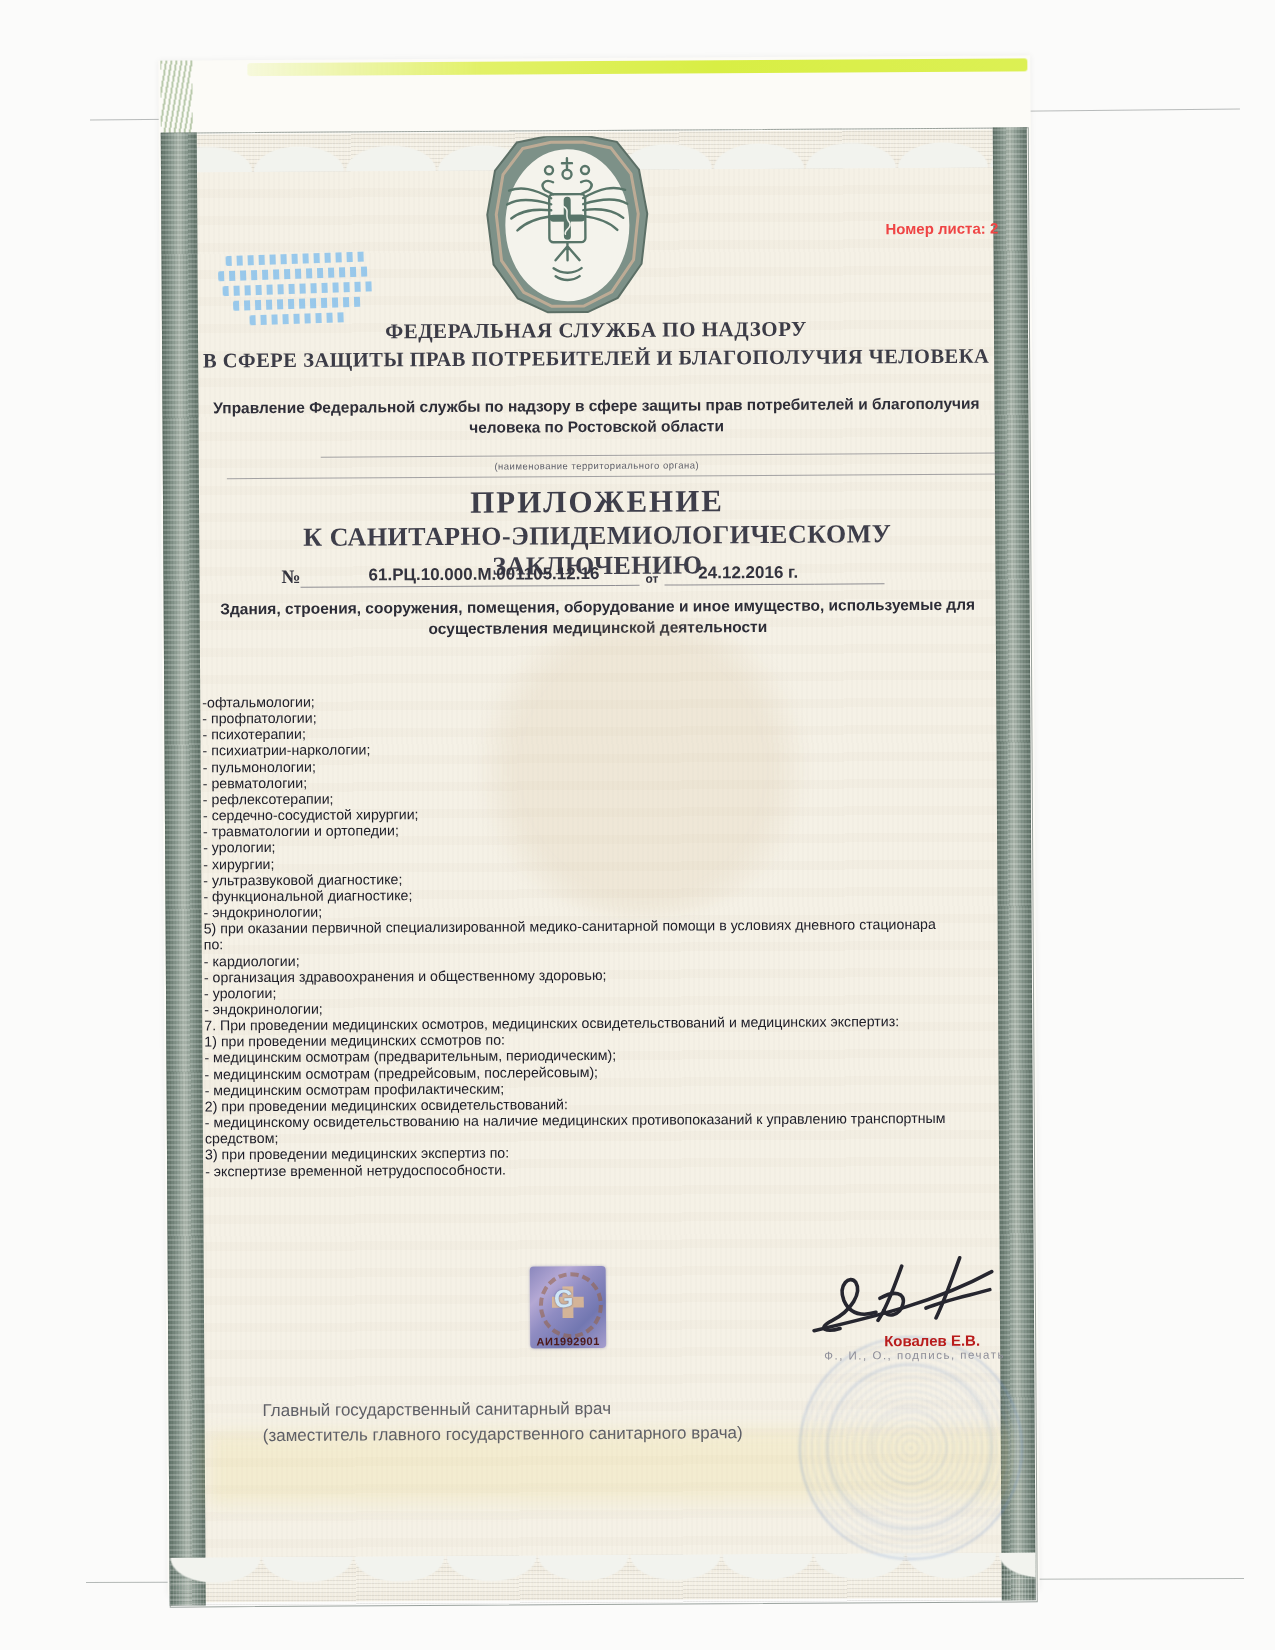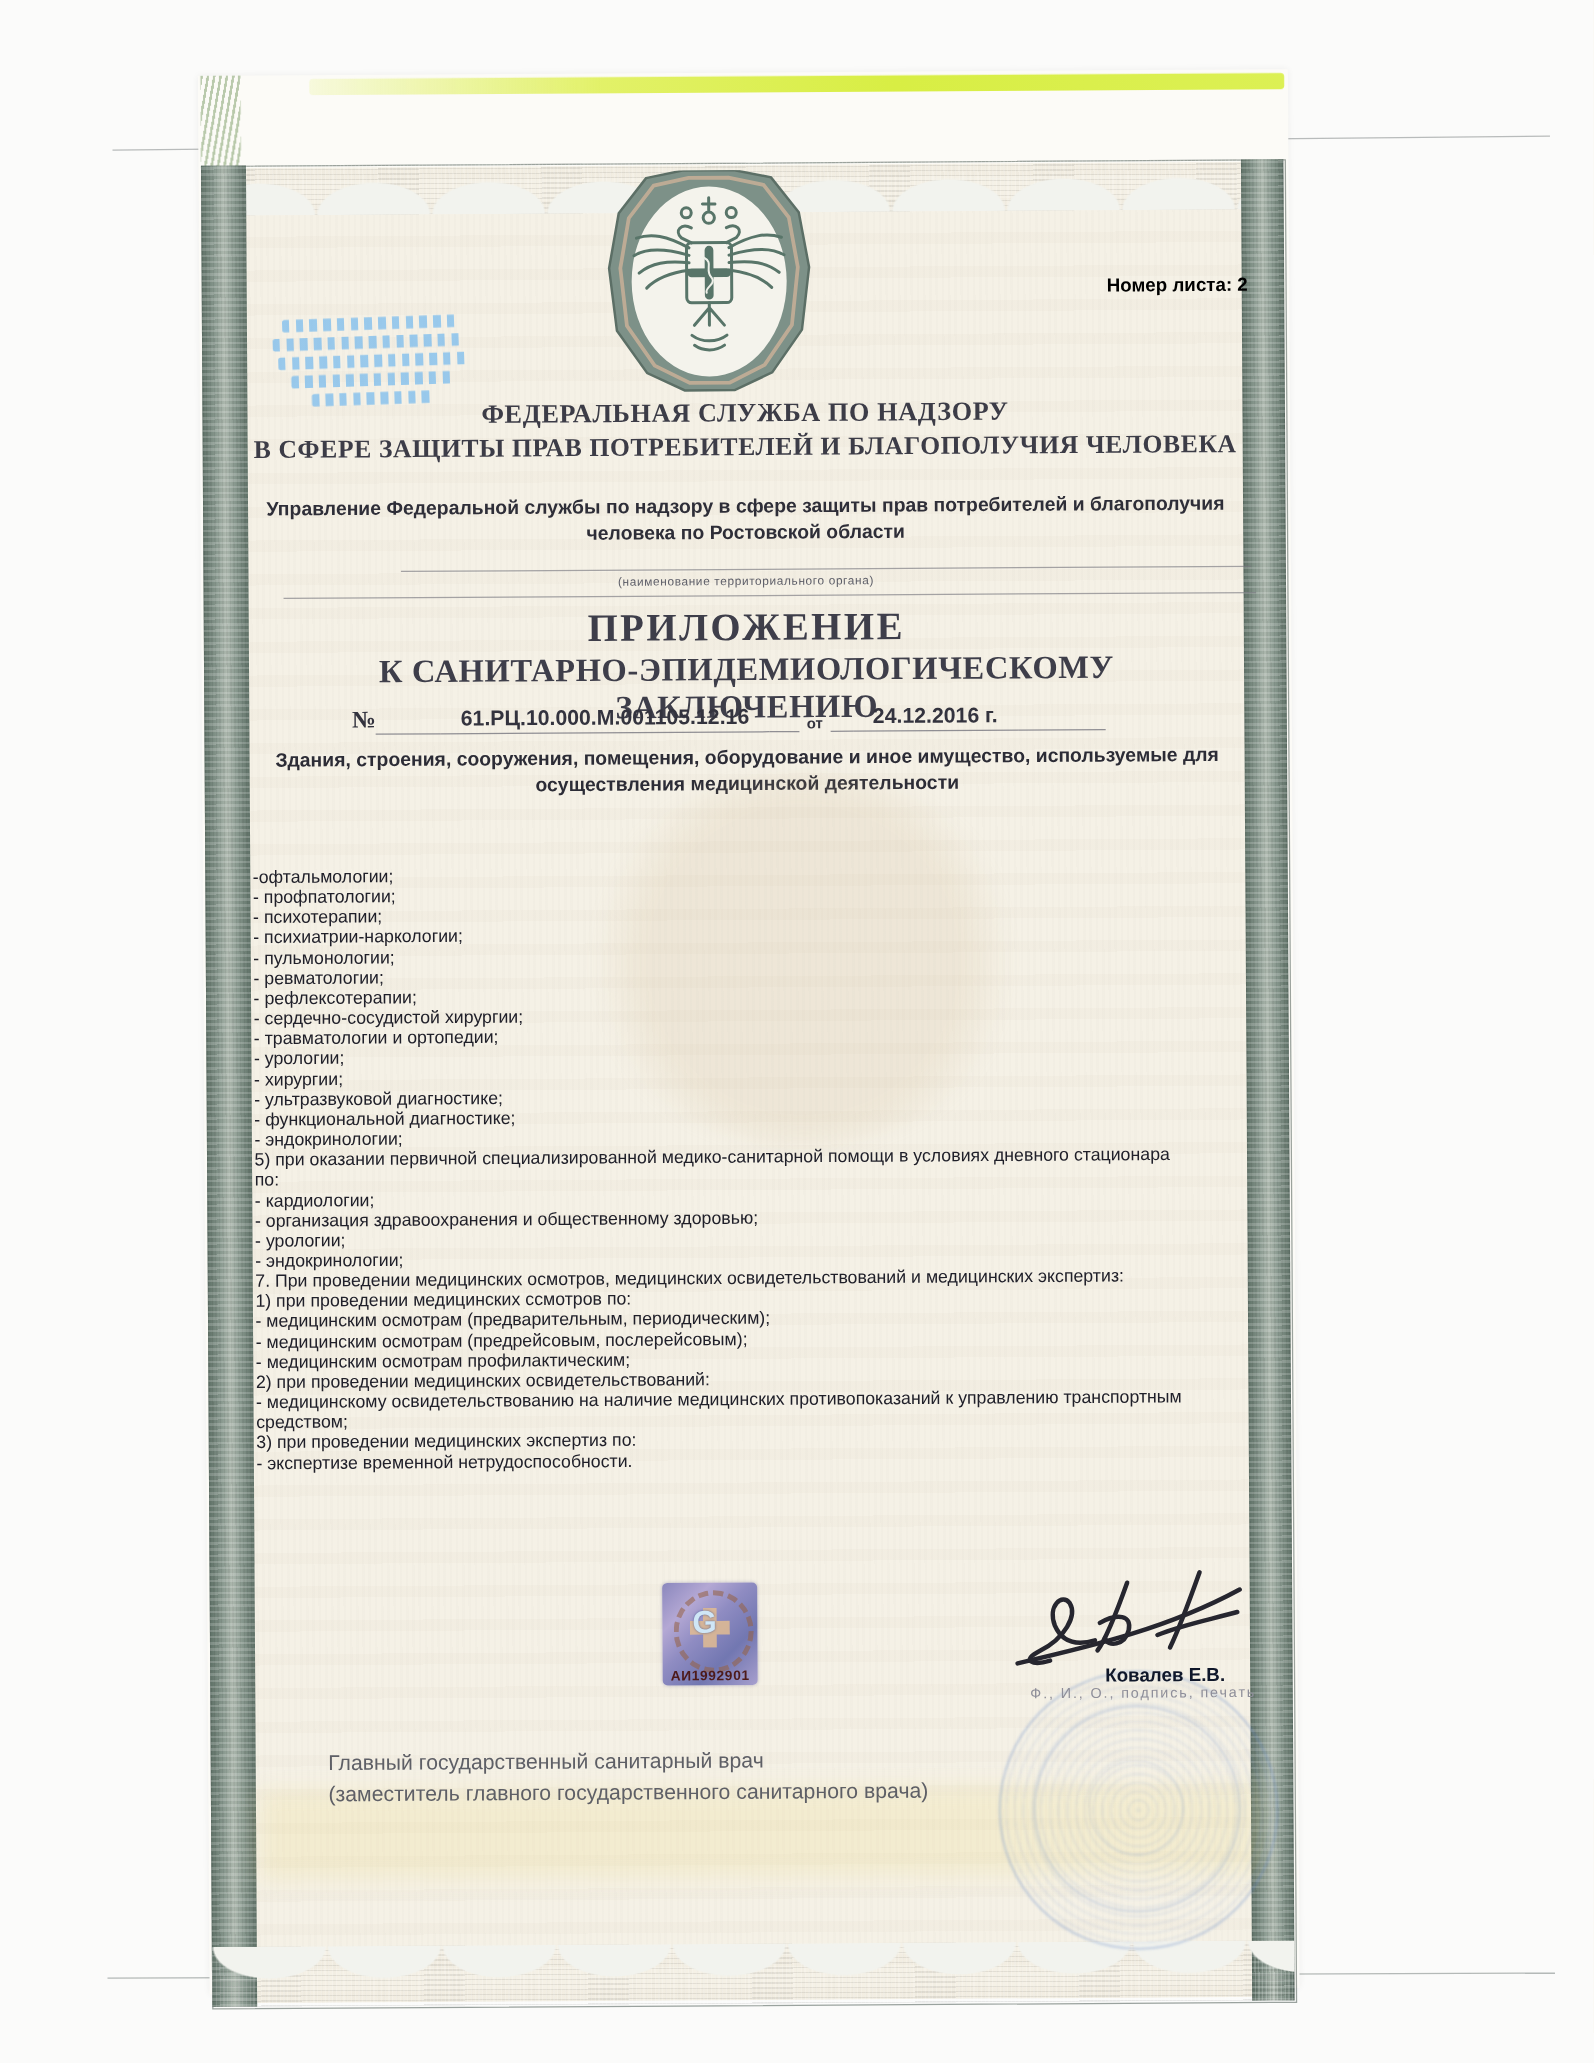--- a/index.html
+++ b/index.html
@@ -79,21 +79,21 @@
     text-shadow:0 0 2px rgba(60,80,140,.8);}
   .holo .serial{position:absolute;left:0;bottom:1px;width:100%;text-align:center;
     font-size:11px;font-weight:bold;color:#4d1a1a;letter-spacing:.5px;}
   .roundstamp{left:632px;top:1280px;width:220px;height:220px;border-radius:50%;
     border:2.5px solid rgba(100,135,200,.30);filter:blur(1px);
     background:repeating-radial-gradient(circle, rgba(100,135,200,.10) 0 2px, rgba(0,0,0,0) 2px 7px);}
   .roundstamp .r2{position:absolute;left:26px;top:26px;width:162px;height:162px;border-radius:50%;
     border:2px solid rgba(100,135,200,.22);}
   .roundstamp .r3{position:absolute;left:70px;top:70px;width:74px;height:74px;border-radius:50%;
     border:1.5px solid rgba(100,135,200,.20);}
-  .sig-name{left:718px;top:1276px;font-size:15px;font-weight:bold;color:#0f172a;}
+  .sig-name{left:718px;top:1276px;font-size:15px;font-weight:bold;color:#b91c1c;}
   .sig-caption{left:658px;top:1293px;font-size:11.5px;color:#8e8e99;letter-spacing:1.5px;}
   .post{left:96px;top:1338px;font-size:17px;line-height:25px;color:#5e5f66;}
   .tint-yellow{left:40px;top:1372px;width:800px;height:72px;background:rgba(236,216,120,.20);filter:blur(9px);}
   .sheet-edge{left:90px;top:114px;width:1150px;height:0;border-top:1px solid rgba(130,134,134,.55);
     transform:rotate(-0.55deg);}
   .sheet-edge-bottom{left:86px;top:1580px;width:1158px;height:0;border-top:1.3px solid rgba(150,156,154,.7);
     transform:rotate(-0.2deg);}
   .frame-outline{border:1.5px solid rgba(74,90,82,.55);}
 </style>
 </head>
@@ -147,21 +147,21 @@
         <path d="M72,82 h28" stroke-width="7"></path>
         <path d="M82,70 c8,4 0,10 6,16 c4,5 -6,8 -4,12" stroke="#eef0e9" stroke-width="1.6"></path>
 
         <path d="M86,106 v18 M86,110 l-12,14 M86,110 l12,14"></path>
         <path d="M72,132 c8,6 20,6 28,0"></path>
         <path d="M74,140 c7,5 17,5 24,0"></path>
       </g>
     </svg>
   </div>
 
-  <div class="abs" style="left:726px;top:164px;font-size:15px;font-weight:bold;color:#000000;">Номер листа: 2</div>
+  <div class="abs" style="left:726px;top:164px;font-size:15px;font-weight:bold;color:#ef4444;">Номер листа: 2</div>
 
   <div class="abs bluestamp">
     <div class="row" style="width:140px;margin-left:8px;"></div>
     <div class="row" style="width:150px;"></div>
     <div class="row" style="width:152px;margin-left:4px;"></div>
     <div class="row" style="width:128px;margin-left:14px;"></div>
     <div class="row" style="width:96px;margin-left:30px;"></div>
   </div>
 
   <div class="abs h-line serif" style="top:260px;font-size:21px;">ФЕДЕРАЛЬНАЯ СЛУЖБА ПО НАДЗОРУ</div>

